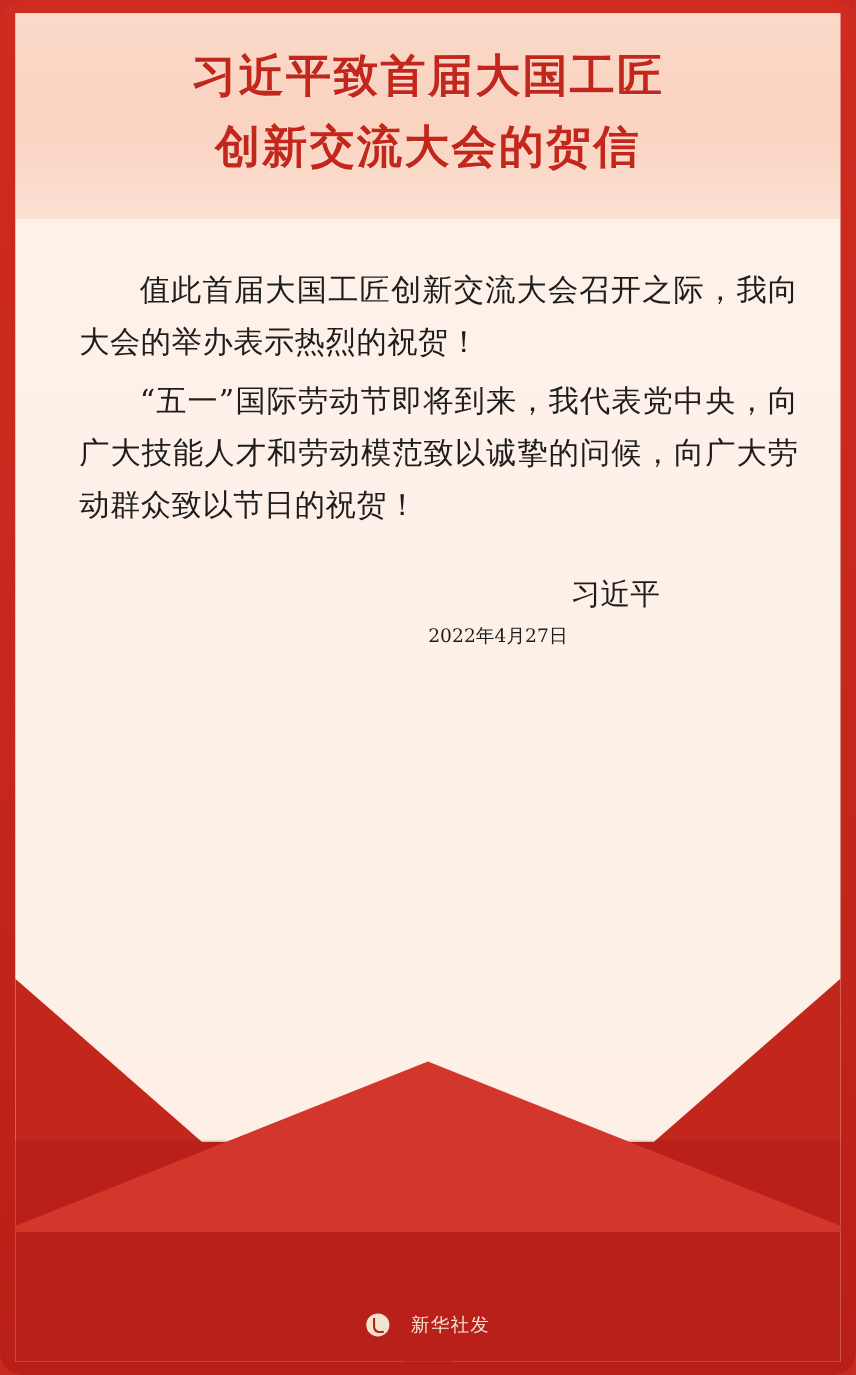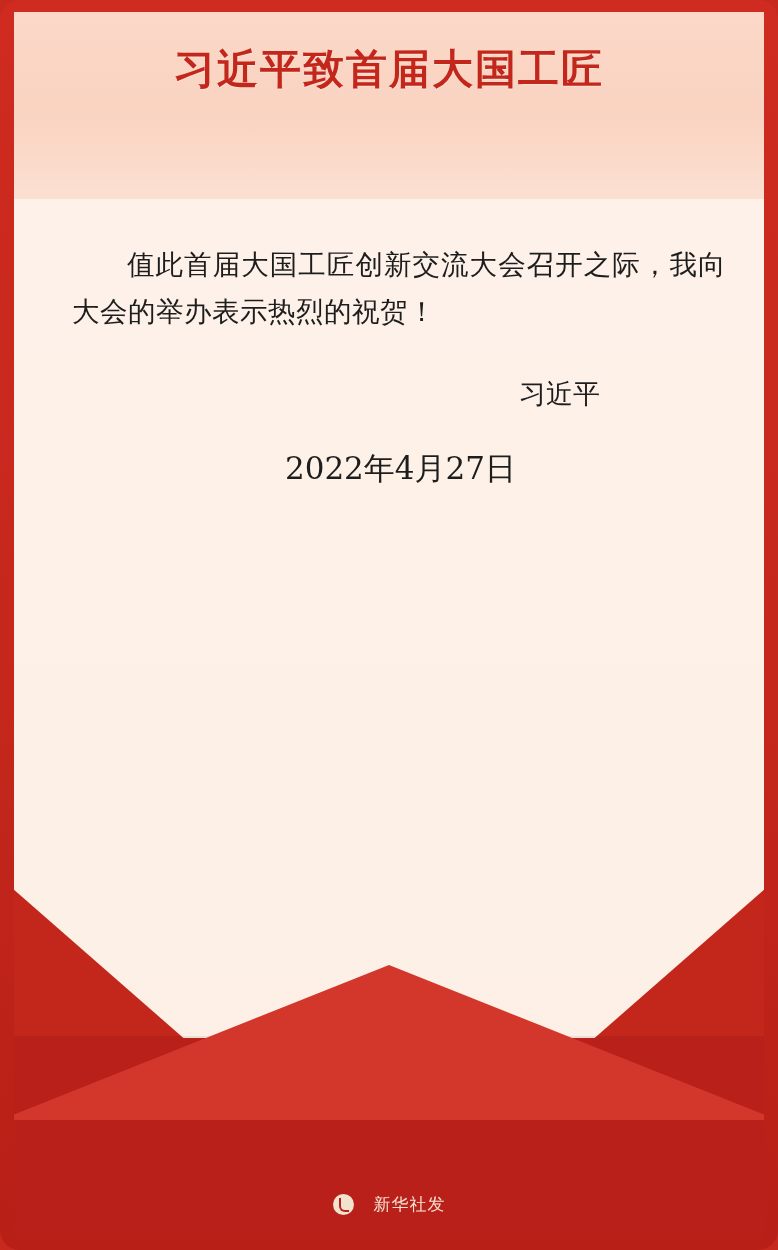--- a/index.html
+++ b/index.html
@@ -90,22 +90,21 @@
     margin-top: 34px;
     text-align: right;
     padding-right: 126px;
     color: #1d1d1d;
     font-size: 27px;
     line-height: 1.75;
     font-family: "DejaVu Serif", "Liberation Serif", serif;
   }
   .sig-date {
     padding-right: 84px;
-    font-size: 31px;
-    margin-top: 24px;
+    font-size: 17px;
   }
 
   
   .flap-wrap {
     position: absolute;
     left: 0;
     right: 0;
     bottom: 0;
     height: 560px;
     pointer-events: none;
@@ -196,26 +195,28 @@
 </style>
 </head>
 <body>
 
 <div class="poster">
   <div class="card">
 
     <div class="header">
       <div class="header-inner">
         <div class="title-line">习近平致首届大国工匠</div>
+        <div class="title-line">创新交流大会的贺信</div>
       </div>
     </div>
 
     <div class="paper">
       <div class="letter">
         <p class="para">值此首届大国工匠创新交流大会召开之际，我向大会的举办表示热烈的祝贺！</p>
+        <p class="para">“五一”国际劳动节即将到来，我代表党中央，向广大技能人才和劳动模范致以诚挚的问候，向广大劳动群众致以节日的祝贺！</p>
 
         <div class="signature">
           <div>习近平</div>
           <div class="sig-date">2022年4月27日</div>
         </div>
       </div>
 
       <div class="flap-wrap">
         <div class="flap-left"></div>
         <div class="flap-right"></div>

